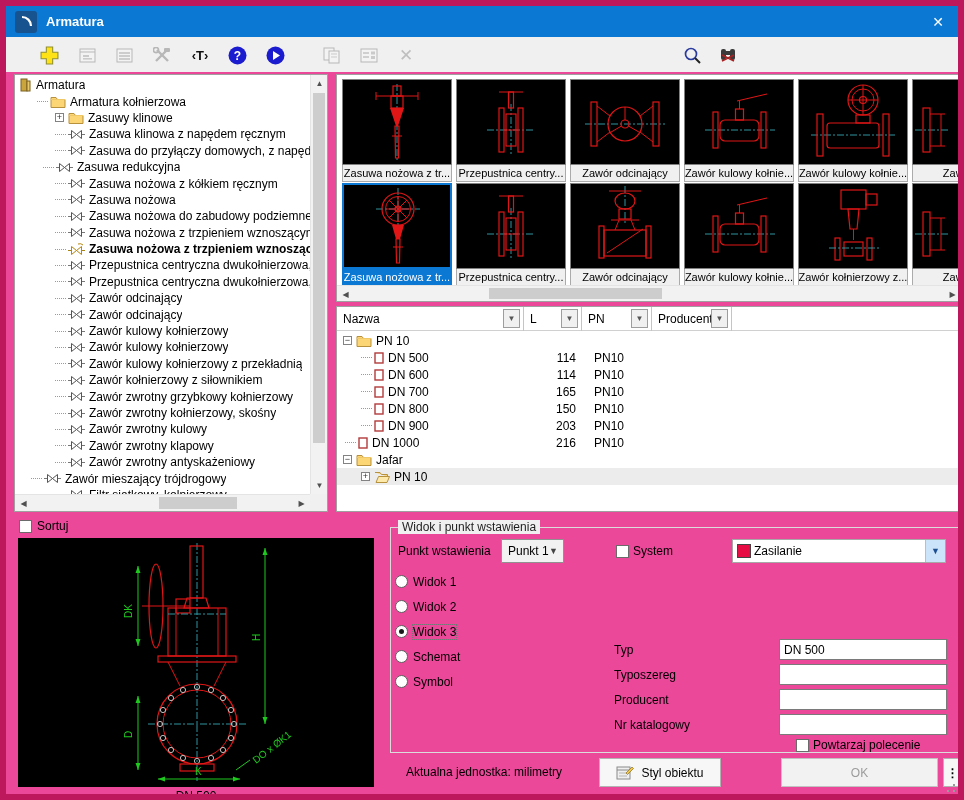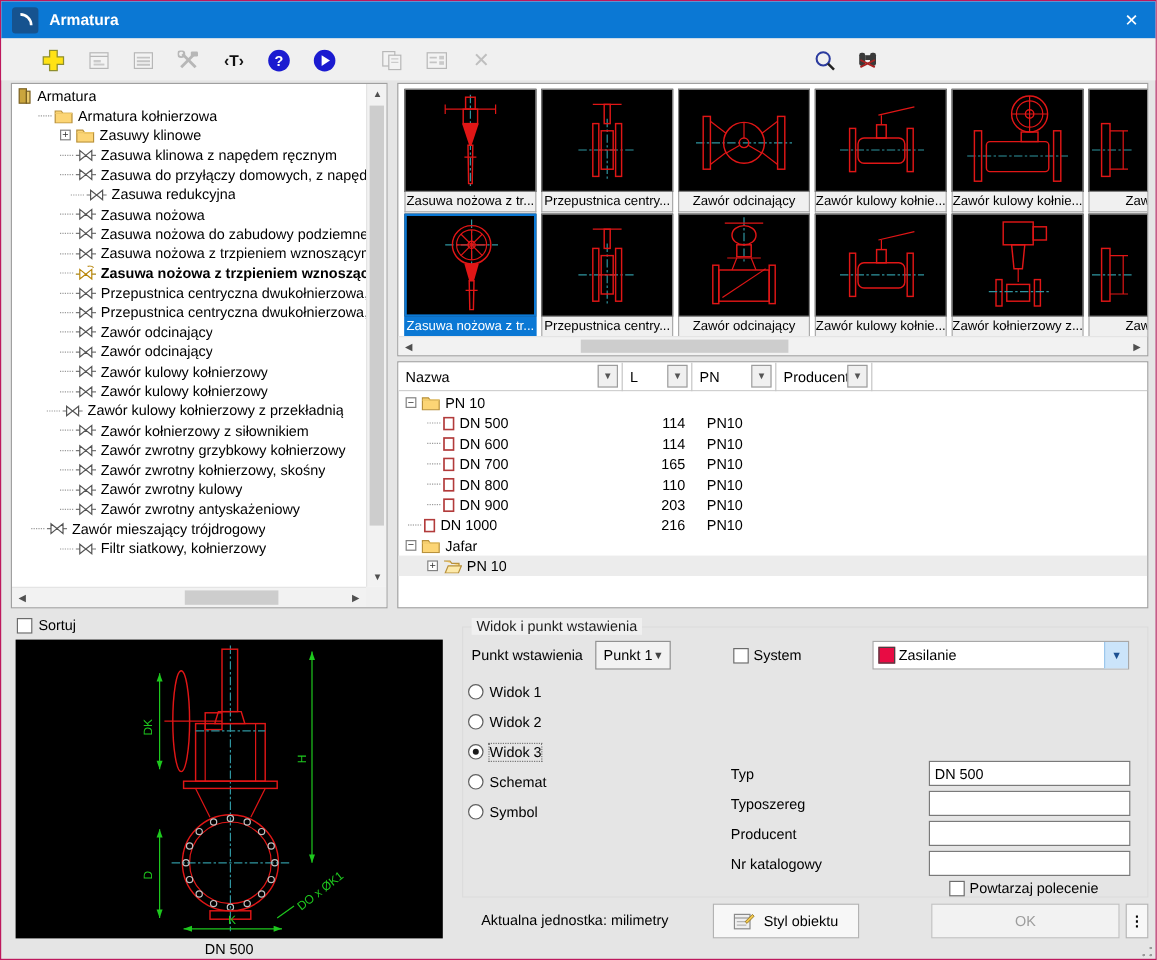--- a/index.html
+++ b/index.html
@@ -1,18 +1,18 @@
 <!DOCTYPE html>
 <html><head>
 <meta charset="utf-8">
 <style>
   * { margin:0; padding:0; box-sizing:border-box; }
   html,body { background:#bbb; font-family:"Liberation Sans",sans-serif; }
-  .win { position:relative; width:964px; height:800px; background:#e5e5e5;
-         border:1px solid #be185d; overflow:hidden; font-size:12px; color:#000; }
+  .win { position:relative; width:964px; height:800px; background:#ec4899;
+         border:6px solid #be185d; overflow:hidden; font-size:12px; color:#000; }
   
   .titlebar { position:absolute; left:0; top:0; width:100%; height:31px; background:#0b78d4;
               display:flex; align-items:center; }
   .appicon { width:22px; height:22px; margin-left:9px; background:#16538f; border-radius:3px;
              display:flex; align-items:center; justify-content:center; }
   .title { color:#fff; font-size:13px; font-weight:bold; margin-left:9px; }
   .closebtn { position:absolute; right:0; top:0; width:40px; height:31px; color:#fff;
               font-size:14px; display:flex; align-items:center; justify-content:center; cursor:pointer; }
   
   .toolbar { position:absolute; left:0; top:31px; width:100%; height:35px; background:#f0f0f0; }
@@ -359,29 +359,39 @@
         <div class="trow" style="padding-left: 40px;">
           <span class="stub"></span>
           <span class="ticon">
             <svg width="17" height="11" viewBox="0 0 17 11">
               <path d="M0 5.5h3.5M13.5 5.5H17" stroke="#777" fill="none"></path>
               <path d="M3.5 1.5 L3.5 9.5 L8.5 5.5 Z M13.5 1.5 L13.5 9.5 L8.5 5.5 Z" fill="none" stroke="#555"></path>
             </svg>
           </span>
           <span class="tlabel">Zasuwa do przyłączy domowych, z napędem ręcznym</span>
         </div>
-        <div class="trow" style="padding-left: 49px;">
+        <div class="trow" style="padding-left: 28px;">
           <span class="stub"></span>
           <span class="ticon">
             <svg width="17" height="11" viewBox="0 0 17 11">
               <path d="M0 5.5h3.5M13.5 5.5H17" stroke="#777" fill="none"></path>
               <path d="M3.5 1.5 L3.5 9.5 L8.5 5.5 Z M13.5 1.5 L13.5 9.5 L8.5 5.5 Z" fill="none" stroke="#555"></path>
             </svg>
           </span>
           <span class="tlabel">Zasuwa redukcyjna</span>
+        </div>
+        <div class="trow" style="padding-left: 40px;">
+          <span class="stub"></span>
+          <span class="ticon">
+            <svg width="17" height="11" viewBox="0 0 17 11">
+              <path d="M0 5.5h3.5M13.5 5.5H17" stroke="#777" fill="none"></path>
+              <path d="M3.5 1.5 L3.5 9.5 L8.5 5.5 Z M13.5 1.5 L13.5 9.5 L8.5 5.5 Z" fill="none" stroke="#555"></path>
+            </svg>
+          </span>
+          <span class="tlabel">Zasuwa nożowa z kółkiem ręcznym</span>
         </div>
         <div class="trow" style="padding-left: 40px;">
           <span class="stub"></span>
           <span class="ticon">
             <svg width="17" height="11" viewBox="0 0 17 11">
               <path d="M0 5.5h3.5M13.5 5.5H17" stroke="#777" fill="none"></path>
               <path d="M3.5 1.5 L3.5 9.5 L8.5 5.5 Z M13.5 1.5 L13.5 9.5 L8.5 5.5 Z" fill="none" stroke="#555"></path>
             </svg>
           </span>
           <span class="tlabel">Zasuwa nożowa</span>
@@ -470,21 +480,21 @@
         <div class="trow" style="padding-left: 40px;">
           <span class="stub"></span>
           <span class="ticon">
             <svg width="17" height="11" viewBox="0 0 17 11">
               <path d="M0 5.5h3.5M13.5 5.5H17" stroke="#777" fill="none"></path>
               <path d="M3.5 1.5 L3.5 9.5 L8.5 5.5 Z M13.5 1.5 L13.5 9.5 L8.5 5.5 Z" fill="none" stroke="#555"></path>
             </svg>
           </span>
           <span class="tlabel">Zawór kulowy kołnierzowy</span>
         </div>
-        <div class="trow" style="padding-left: 29px;">
+        <div class="trow" style="padding-left: 40px;">
           <span class="stub"></span>
           <span class="ticon">
             <svg width="17" height="11" viewBox="0 0 17 11">
               <path d="M0 5.5h3.5M13.5 5.5H17" stroke="#777" fill="none"></path>
               <path d="M3.5 1.5 L3.5 9.5 L8.5 5.5 Z M13.5 1.5 L13.5 9.5 L8.5 5.5 Z" fill="none" stroke="#555"></path>
             </svg>
           </span>
           <span class="tlabel">Zawór kulowy kołnierzowy z przekładnią</span>
         </div>
         <div class="trow" style="padding-left: 40px;">
@@ -519,20 +529,30 @@
         </div>
         <div class="trow" style="padding-left: 40px;">
           <span class="stub"></span>
           <span class="ticon">
             <svg width="17" height="11" viewBox="0 0 17 11">
               <path d="M0 5.5h3.5M13.5 5.5H17" stroke="#777" fill="none"></path>
               <path d="M3.5 1.5 L3.5 9.5 L8.5 5.5 Z M13.5 1.5 L13.5 9.5 L8.5 5.5 Z" fill="none" stroke="#555"></path>
             </svg>
           </span>
           <span class="tlabel">Zawór zwrotny kulowy</span>
+        </div>
+        <div class="trow" style="padding-left: 40px;">
+          <span class="stub"></span>
+          <span class="ticon">
+            <svg width="17" height="11" viewBox="0 0 17 11">
+              <path d="M0 5.5h3.5M13.5 5.5H17" stroke="#777" fill="none"></path>
+              <path d="M3.5 1.5 L3.5 9.5 L8.5 5.5 Z M13.5 1.5 L13.5 9.5 L8.5 5.5 Z" fill="none" stroke="#555"></path>
+            </svg>
+          </span>
+          <span class="tlabel">Zawór zwrotny klapowy</span>
         </div>
         <div class="trow" style="padding-left: 40px;">
           <span class="stub"></span>
           <span class="ticon">
             <svg width="17" height="11" viewBox="0 0 17 11">
               <path d="M0 5.5h3.5M13.5 5.5H17" stroke="#777" fill="none"></path>
               <path d="M3.5 1.5 L3.5 9.5 L8.5 5.5 Z M13.5 1.5 L13.5 9.5 L8.5 5.5 Z" fill="none" stroke="#555"></path>
             </svg>
           </span>
           <span class="tlabel">Zawór zwrotny antyskażeniowy</span>
@@ -743,21 +763,21 @@
           <span class="gpn">PN10</span>
         </div>
         <div class="grow" style="padding-left: 24px;">
           <span class="stub"></span>
           <span class="ticon">
             <svg width="10" height="12" viewBox="0 0 10 12">
               <rect x="1" y="1" width="8" height="10" fill="#fff" stroke="#b23b3b" stroke-width="1.4"></rect>
             </svg>
           </span>
           <span class="tlabel">DN 800</span>
-          <span class="gl">110</span>
+          <span class="gl">150</span>
           <span class="gpn">PN10</span>
         </div>
         <div class="grow" style="padding-left: 24px;">
           <span class="stub"></span>
           <span class="ticon">
             <svg width="10" height="12" viewBox="0 0 10 12">
               <rect x="1" y="1" width="8" height="10" fill="#fff" stroke="#b23b3b" stroke-width="1.4"></rect>
             </svg>
           </span>
           <span class="tlabel">DN 900</span>

